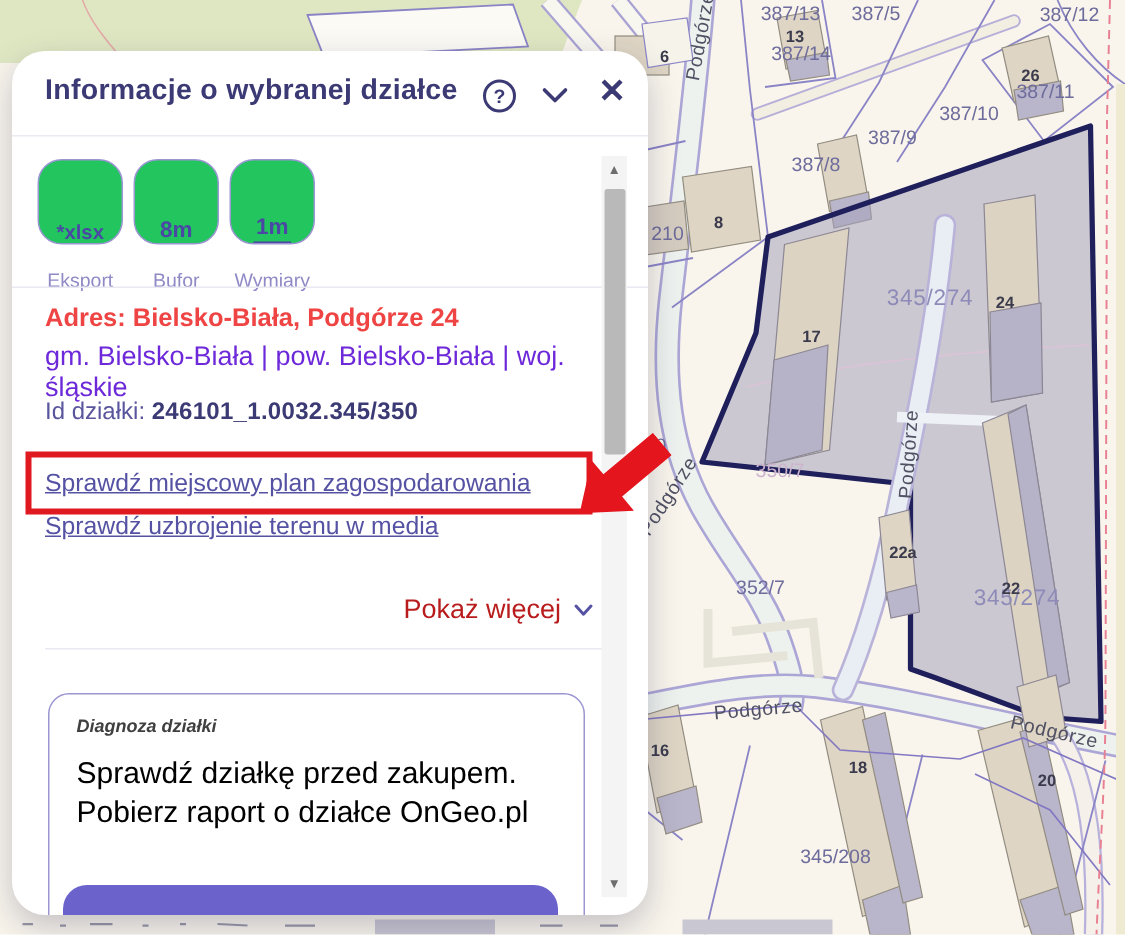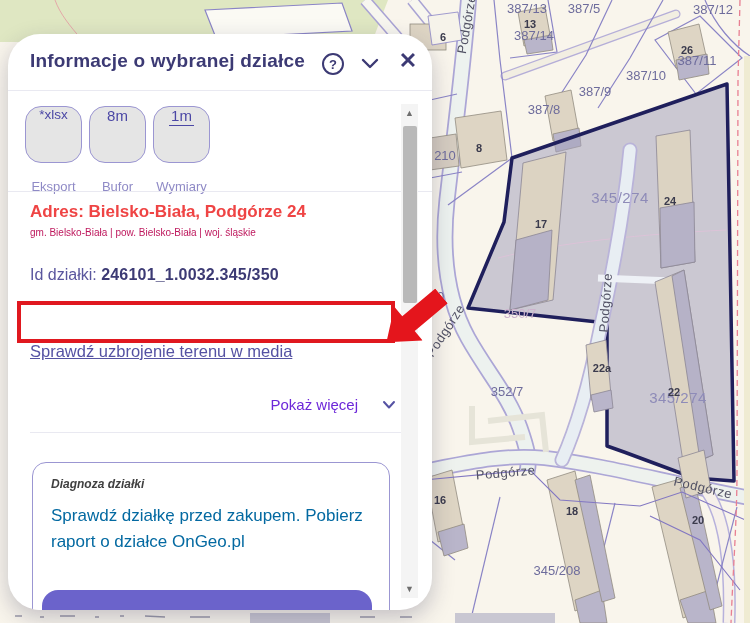--- a/index.html
+++ b/index.html
@@ -10,58 +10,58 @@
   
   #map{position:absolute;left:0;top:0;width:750px;height:623px;z-index:0;}
   .ml-parcel{fill:#6e6c9c;font-size:13px;text-anchor:middle;}
   .ml-parcel-lg{fill:#8e8bb8;font-size:15px;text-anchor:middle;letter-spacing:.5px;}
   .ml-faint{fill:#cdb3cd;font-size:13px;text-anchor:middle;}
   .ml-bld{fill:#3b3b4d;font-size:11px;font-weight:bold;text-anchor:middle;}
   .ml-street{fill:#515164;font-size:13px;text-anchor:middle;letter-spacing:.5px;}
   
   .panel{
     position:absolute;left:8px;top:34px;width:424px;height:576px;z-index:10;
-    background:#ffffff;border-radius:32px;overflow:hidden;
+    background:#ffffff;border-radius:22px;overflow:hidden;
     box-shadow:0 8px 22px rgba(40,40,80,.25);
     color:#3c3a74;
   }
   .panel-title{position:absolute;left:22px;top:16px;font-size:19px;font-weight:600;color:#3c3a74;letter-spacing:.2px;}
   .hdr-icon{position:absolute;top:18px;width:24px;height:24px;cursor:pointer;}
   .hdr-help{left:313px;}
   .hdr-chevron{left:351px;top:21px;}
   .hdr-close{left:388px;top:15px;font-size:22px;font-weight:600;color:#3c3a74;line-height:24px;text-align:center;}
   .divider{position:absolute;left:0;width:424px;height:1px;background:#e9e9f1;}
   .d1{top:56px;}
   .d2{top:157px;}
   .d3{top:398px;left:22px;width:380px;}
   .toolbar{position:absolute;left:17px;top:72px;display:flex;gap:7px;}
   .tool{width:57px;display:flex;flex-direction:column;align-items:center;}
   .tool-btn{
-    width:55px;height:55px;border:1.5px solid #9b96d2;border-radius:16px;background:#e5e5e5;
-    display:flex;align-items:flex-start;justify-content:center;cursor:pointer;
-    color:#4b47a5;font-size:15px;font-weight:400;
+    width:55px;height:55px;border:1.5px solid #9b96d2;border-radius:16px;background:#22c55e;
+    display:flex;align-items:flex-end;justify-content:center;cursor:pointer;
+    color:#4b47a5;font-size:15px;font-weight:700;
   }
   .tool-cap{margin-top:16px;font-size:13px;color:#8f8ac6;}
   .xlsx-label{font-size:13.5px;}
   .dim-label{border-bottom:1.5px solid #4b47a5;padding:0 2px 1px;}
   .addr{position:absolute;left:22px;top:168px;font-size:17px;font-weight:700;color:#ef4444;}
-  .addr-sub{position:absolute;left:22px;top:193px;font-size:10px;color:#be185d;}
+  .addr-sub{position:absolute;left:22px;top:193px;font-size:18px;color:#6d28d9;}
   .id-row{position:absolute;left:22px;top:232px;font-size:16px;color:#5a569e;}
   .id-val{font-weight:700;color:#3c3a74;letter-spacing:.2px;}
   .red-box{position:absolute;left:9px;top:267px;width:370px;height:34px;border:4px solid #e0181f;z-index:5;}
   .p-link{position:absolute;left:22px;font-size:16.5px;color:#5552a3;text-decoration:underline;cursor:pointer;}
   .lk1{top:279px;}
   .lk2{top:308px;}
-  .show-more{position:absolute;top:362px;right:36px;font-size:15px;color:#6d28d9;cursor:pointer;display:flex;align-items:center;gap:24px;}
+  .show-more{position:absolute;top:362px;right:36px;font-size:18px;color:#b91c1c;cursor:pointer;display:flex;align-items:center;gap:8px;}
   .card{
     position:absolute;left:24px;top:428px;width:356px;height:210px;
     border:1.5px solid #9b96d2;border-radius:14px;background:#fff;
   }
   .card-title{margin:14px 0 0 18px;font-size:12px;font-weight:700;color:#404040;font-style:italic;}
-  .card-body{margin:12px 18px 0 18px;font-size:17px;line-height:26px;color:#0369a1;}
+  .card-body{margin:12px 18px 0 18px;font-size:20px;line-height:26px;color:#000000;}
   .cta-btn{position:absolute;left:34px;top:556px;width:330px;height:52px;background:#6b63cb;border:none;border-radius:16px;cursor:pointer;}
   
   .sbar{position:absolute;left:393px;top:70px;width:17px;height:494px;background:#f4f4f4;}
   .sb-arrow{position:absolute;left:0;width:17px;height:14px;font-size:9px;color:#6e6e6e;text-align:center;line-height:14px;cursor:pointer;}
   .sb-up{top:2px;}
   .sb-down{bottom:2px;}
   .sb-thumb{position:absolute;left:1.5px;top:22px;width:14px;height:177px;background:#b9b9b9;border-radius:2px;cursor:pointer;}
   
   .red-arrow{
     position:absolute;left:378px;top:297px;width:72px;height:44px;z-index:30;background:#e4151c;
@@ -258,20 +258,21 @@
   <div class="divider d2"></div>
 
   <div class="addr">Adres: Bielsko-Biała, Podgórze 24</div>
   <div class="addr-sub">gm. Bielsko-Biała | pow. Bielsko-Biała | woj. śląskie</div>
 
   <div class="id-row">
     <span>Id działki: </span><span class="id-val">246101_1.0032.345/350</span>
   </div>
 
   <div class="red-box"></div>
+  <a class="p-link lk1">Sprawdź miejscowy plan zagospodarowania</a>
   <a class="p-link lk2">Sprawdź uzbrojenie terenu w media</a>
 
   <div class="show-more">
     <span>Pokaż więcej</span>
     <span>
       <svg width="14" height="10" viewBox="0 0 14 10">
           <polyline points="2,2 7,7.5 12,2" fill="none" stroke="#5552a3" stroke-width="2" stroke-linecap="round" stroke-linejoin="round"></polyline>
         </svg>
     </span>
   </div>

